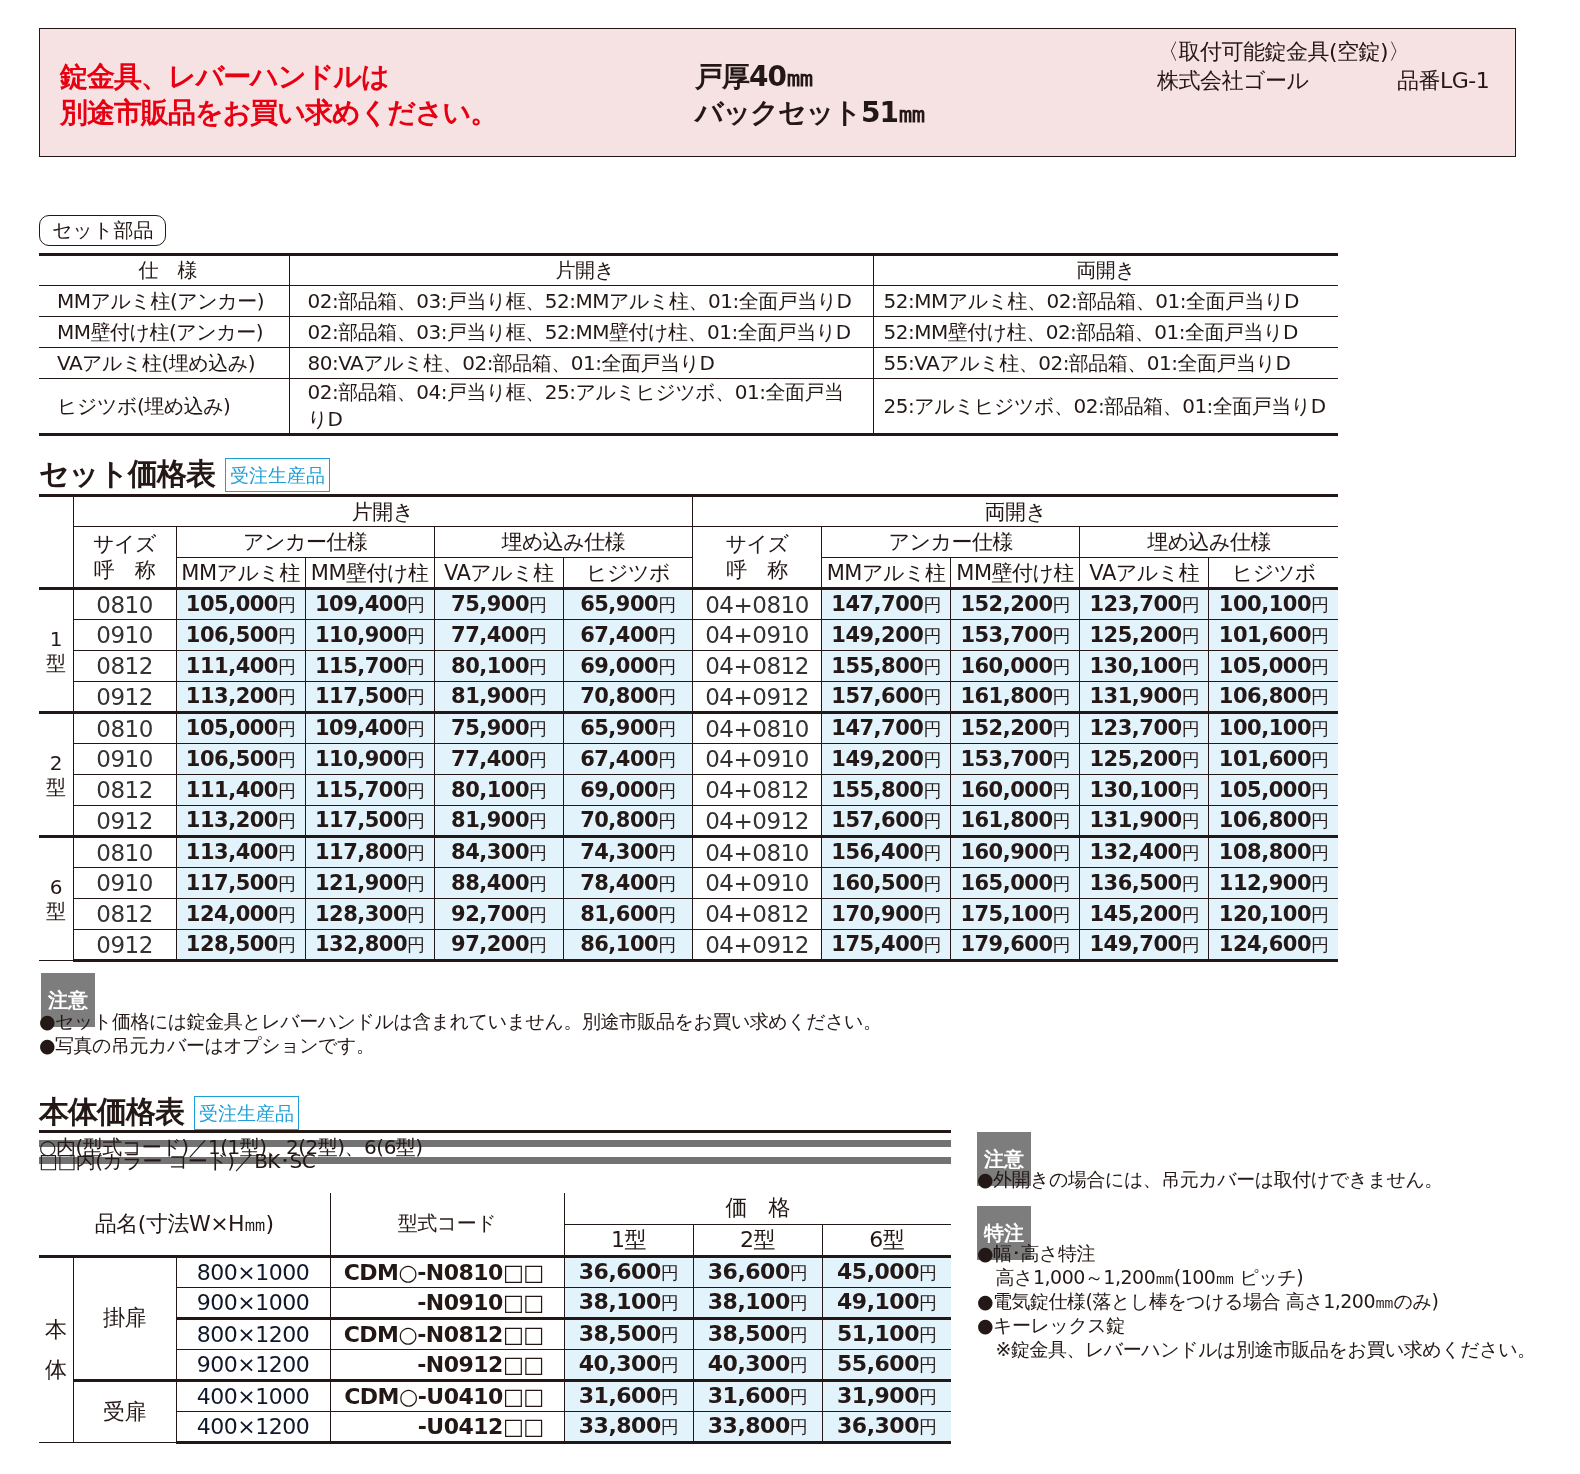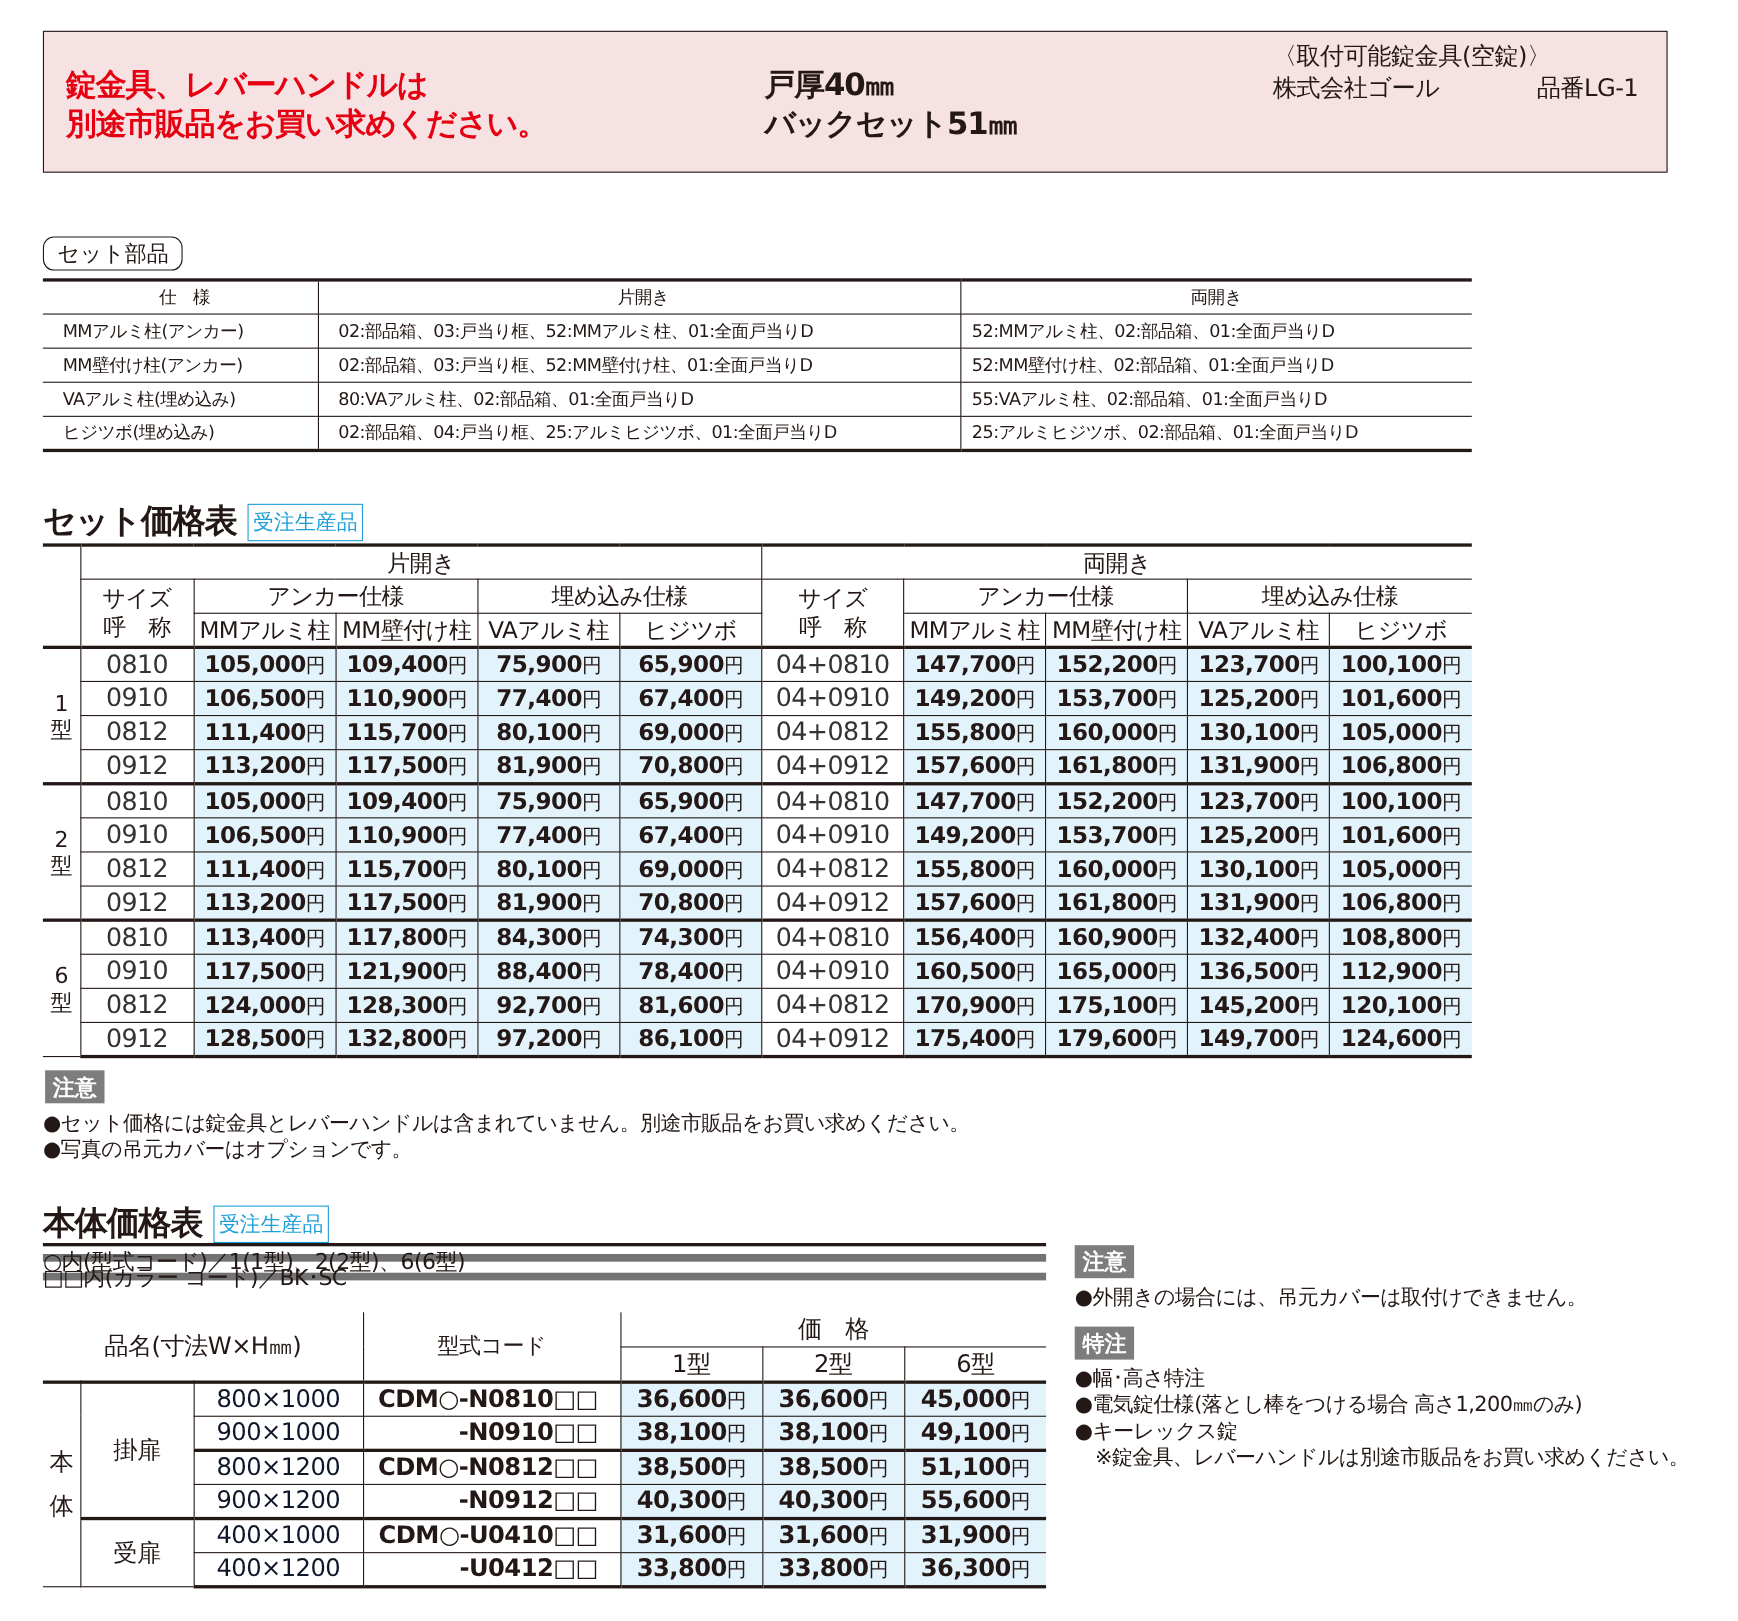--- a/index.html
+++ b/index.html
@@ -22,21 +22,21 @@
   }
   .banner .right { position: absolute; left: 1117px; top: 8px; font-size: 22px; line-height: 29px; letter-spacing: -0.5px; }
   .banner .right .row { display: flex; }
   .banner .right .co { width: 240px; }
 
   .pill {
     position: absolute; left: 39px; top: 215px; height: 31px; padding: 0 12px;
     border: 1.5px solid #231815; border-radius: 10px; font-size: 20px; line-height: 28px;
   }
   table { border-collapse: collapse; position: absolute; }
-  .parts { left: 39px; top: 253px; width: 1299px; font-size: 16px; }
+  .parts { left: 39px; top: 253px; width: 1299px; font-size: 20px; }
   .parts th, .parts td { height: 31px; border-bottom: 1.5px solid #231815; padding: 0 10px; font-weight: normal; letter-spacing: -0.5px; }
   .parts thead th { border-top: 3px solid #231815; text-align: center; }
   .parts tr:last-child td { border-bottom: 3px solid #231815; }
   .parts .c1 { width: 250px; text-align: left; padding-left: 18px; border-right: 1.5px solid #231815; }
   .parts .c2 { width: 584px; border-right: 1.5px solid #231815; text-align: left; padding-left: 18px; }
   .parts thead .c1, .parts thead .c2 { text-align: center; }
 
   .section-title {
     position: absolute; font-size: 30px; font-weight: bold; letter-spacing: -1px;
     display: flex; align-items: center;
@@ -52,21 +52,21 @@
   .set thead tr:first-child th { border-top: 3px solid #231815; }
   .set .grpstart td { border-top: 3px solid #231815; }
   .set tbody tr:last-child td { border-bottom: 3px solid #231815; }
   .set td.price { background: #e3f3fc; font-weight: bold; font-size: 21px; letter-spacing: -0.5px; }
   .set td.size { font-size: 23px; color: #333; }
   .set td.type { width: 34px; font-size: 20px; line-height: 24px; }
   .yen { font-weight: normal; font-size: 18px; }
 
   .note-label {
     position: absolute; background: #7d7d7d; color: #ffffff; font-size: 20px;
-    padding: 0 7px; line-height: 30px; font-weight: bold;
+    padding: 12px 7px; line-height: 30px; font-weight: bold;
   }
   .note-text { position: absolute; font-size: 19px; line-height: 24px; letter-spacing: -0.5px; }
 
   .legend { position: absolute; left: 39px; width: 912px; font-size: 20px; letter-spacing: -0.5px; }
   .legend .ln { height: 17px; border-bottom: 7px solid #737373; line-height: 28px; }
   .legend .ln:first-child { border-top: 3px solid #231815; }
 
   .body-tbl { left: 39px; top: 1193px; width: 912px; font-size: 22px; }
   .body-tbl th, .body-tbl td { border: 1.5px solid #231815; font-weight: normal; text-align: center; height: 31px; padding: 0; letter-spacing: -0.5px; }
   .body-tbl tr > :first-child { border-left: none; }
@@ -411,16 +411,17 @@
     </tbody>
 </table>
 
 <div class="note-label" style="left:977px;top:1132px;">注意</div>
 <div class="note-text" style="left:977px;top:1167px;">
   <div>●外開きの場合には、吊元カバーは取付けできません。</div>
 </div>
 <div class="note-label" style="left:977px;top:1206px;">特注</div>
 <div class="note-text" style="left:977px;top:1241px;" id="special-notes">
     <div>●幅･高さ特注</div>
+    <div>　高さ1,000～1,200㎜(100㎜ ピッチ)</div>
     <div>●電気錠仕様(落とし棒をつける場合 高さ1,200㎜のみ)</div>
     <div>●キーレックス錠</div>
     <div>　※錠金具、レバーハンドルは別途市販品をお買い求めください。</div>
   </div>
 
 </body></html>

